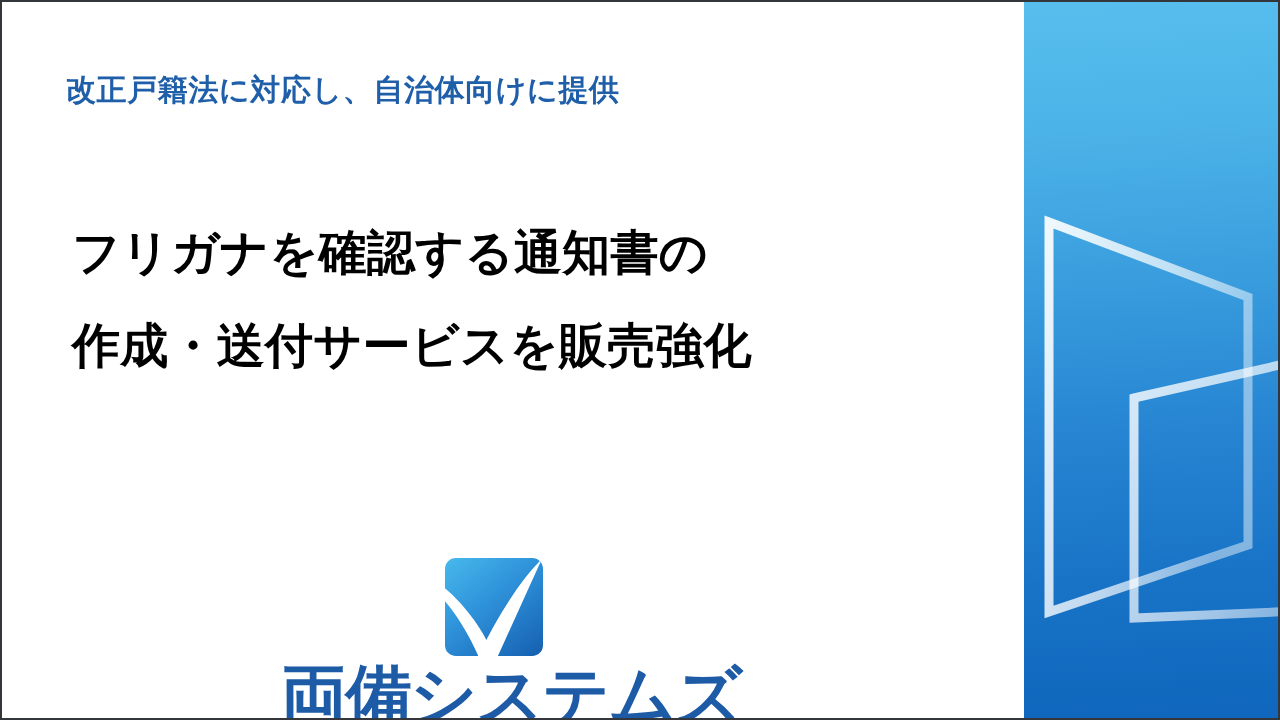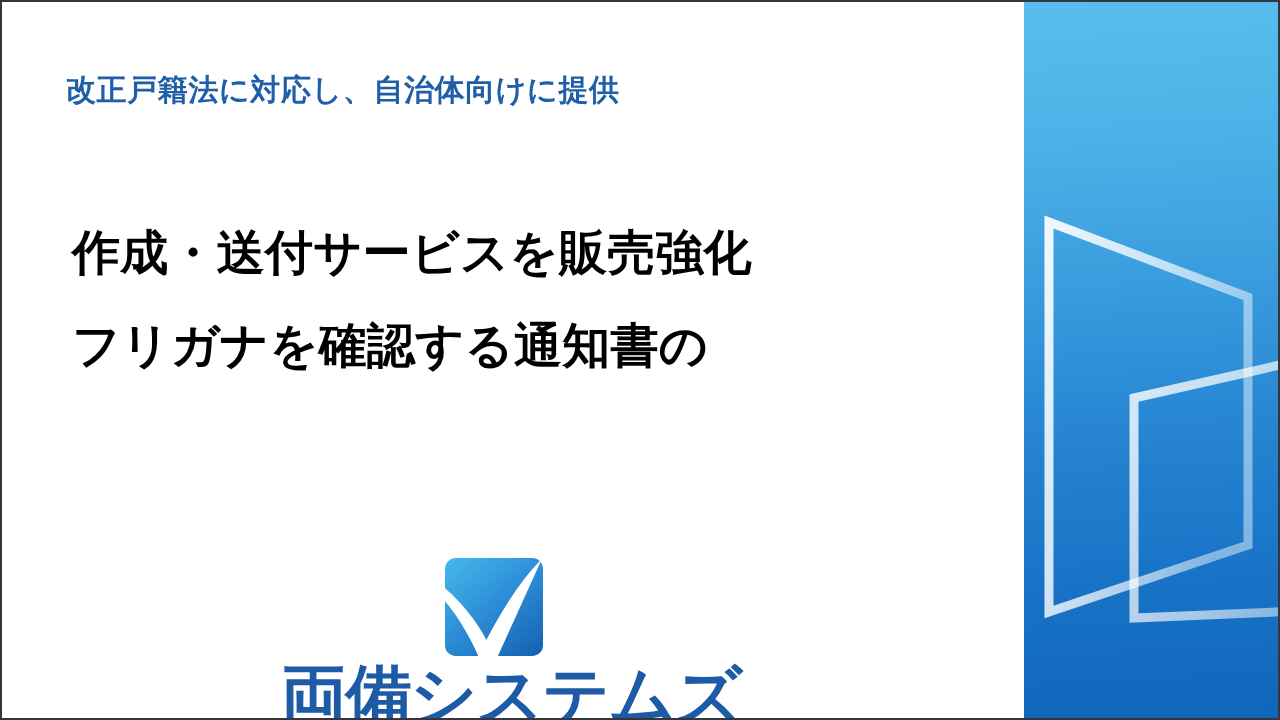--- a/index.html
+++ b/index.html
@@ -139,22 +139,22 @@
 
       <g>
         <path d="M 110 398 L 300 355 L 300 610 L 110 618 Z" fill="none" stroke="url(#strokeFadeB)" stroke-width="9" stroke-linejoin="miter"></path>
       </g>
     </svg>
   </div>
 
   <div id="eyebrow">改正戸籍法に対応し、自治体向けに提供</div>
 
   <div id="headline">
+    <span class="hl-line">フリガナを確認する通知書の</span>
     <span class="hl-line">作成・送付サービスを販売強化</span>
-    <span class="hl-line">フリガナを確認する通知書の</span>
   </div>
 
   <div id="logo">
     <svg id="logo-mark" viewBox="0 0 100 100">
       <defs>
         <linearGradient id="markGrad" x1="0.1" y1="0" x2="0.9" y2="1">
           <stop offset="0%" stop-color="#45b5ea"></stop>
           <stop offset="42%" stop-color="#2f93da"></stop>
           <stop offset="100%" stop-color="#1763b4"></stop>
         </linearGradient>

